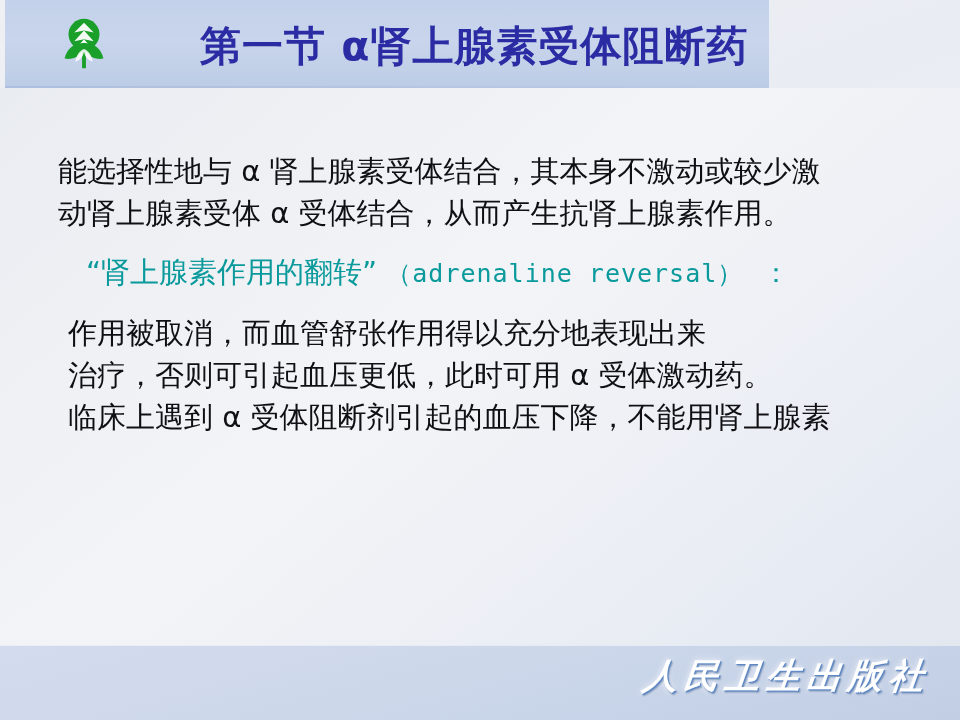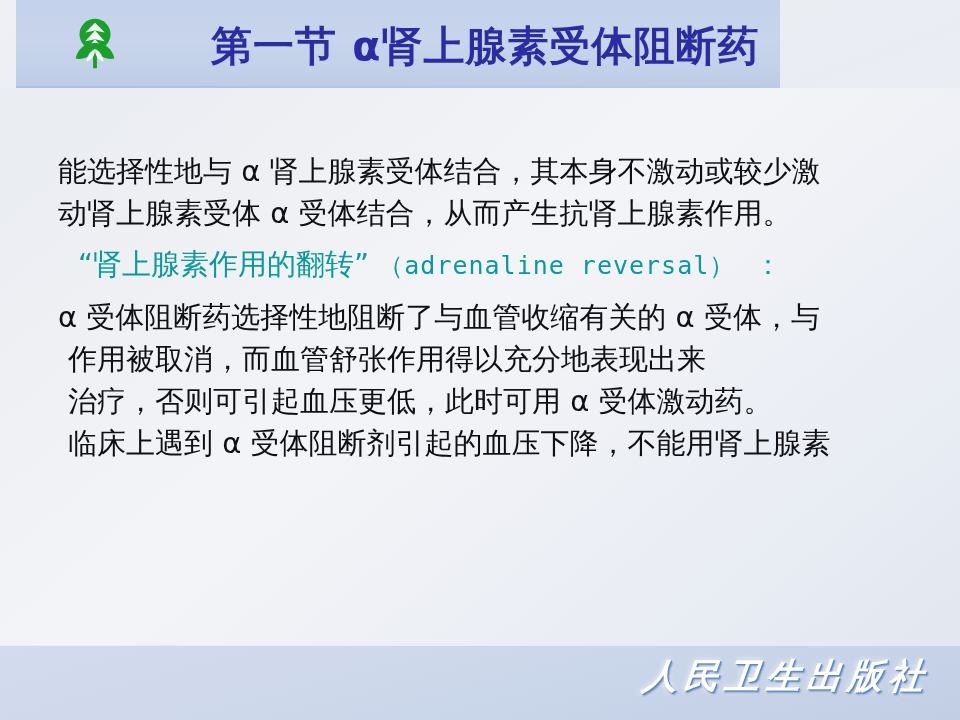--- a/index.html
+++ b/index.html
@@ -15,21 +15,21 @@
     position: relative;
     width: 960px;
     height: 720px;
     overflow: hidden;
     background: linear-gradient(160deg, #eef0f4 0%, #e9ecf2 35%, #eceff4 60%, #e3e8f0 100%);
   }
 
   
   .header-band {
     position: absolute;
-    left: 16px;
+    left: 5px;
     top: 0;
     width: 764px;
     height: 88px;
     background: linear-gradient(180deg, #c3d1ea 0%, #c8d5ec 45%, #c2d0e8 78%, #bcccE6 100%);
   }
   .header-band::after {
     content: "";
     position: absolute;
     left: 0; right: 0; bottom: 0;
     height: 2px;
@@ -82,21 +82,21 @@
     color: #101014;
     font-size: 29px;
     line-height: 42px;
     font-weight: 500;
     letter-spacing: 0px;
     white-space: nowrap;
     font-family: "DejaVu Sans", "Liberation Sans", sans-serif;
   }
 
   .line-teal {
-    margin: 8px;
+    margin: 16px;
     color: #0a9a9c;
     font-size: 29px;
     line-height: 44px;
     font-weight: 500;
     white-space: nowrap;
     padding-left: 12px;
     font-family: "DejaVu Sans", "Liberation Sans", sans-serif;
   }
   .line-teal .mono {
     font-family: "DejaVu Sans Mono", "Liberation Mono", monospace;
@@ -173,21 +173,20 @@
 
       <p class="para">能选择性地与 α 肾上腺素受体结合，其本身不激动或较少激</p>
       <p class="para">动肾上腺素受体 α 受体结合，从而产生抗肾上腺素作用。</p>
 
       <p class="line-teal">
         <span>“肾上腺素作用的翻转”</span>
         <span class="mono">（adrenaline reversal）</span>
         <span class="colon">：</span>
       </p>
 
-      <p class="para"> α 受体阻断药选择性地阻断了与血管收缩有关的 α 受体，与</p>
       <p class="para pad-left">作用被取消，而血管舒张作用得以充分地表现出来</p>
 
       <p class="para pad-left">治疗，否则可引起血压更低，此时可用 α 受体激动药。</p>
       <p class="para pad-left">临床上遇到 α 受体阻断剂引起的血压下降，不能用肾上腺素</p>
 
     </div>
   </div>
 
   <div class="footer-band">
     <div class="publisher-mark">人民卫生出版社</div>

